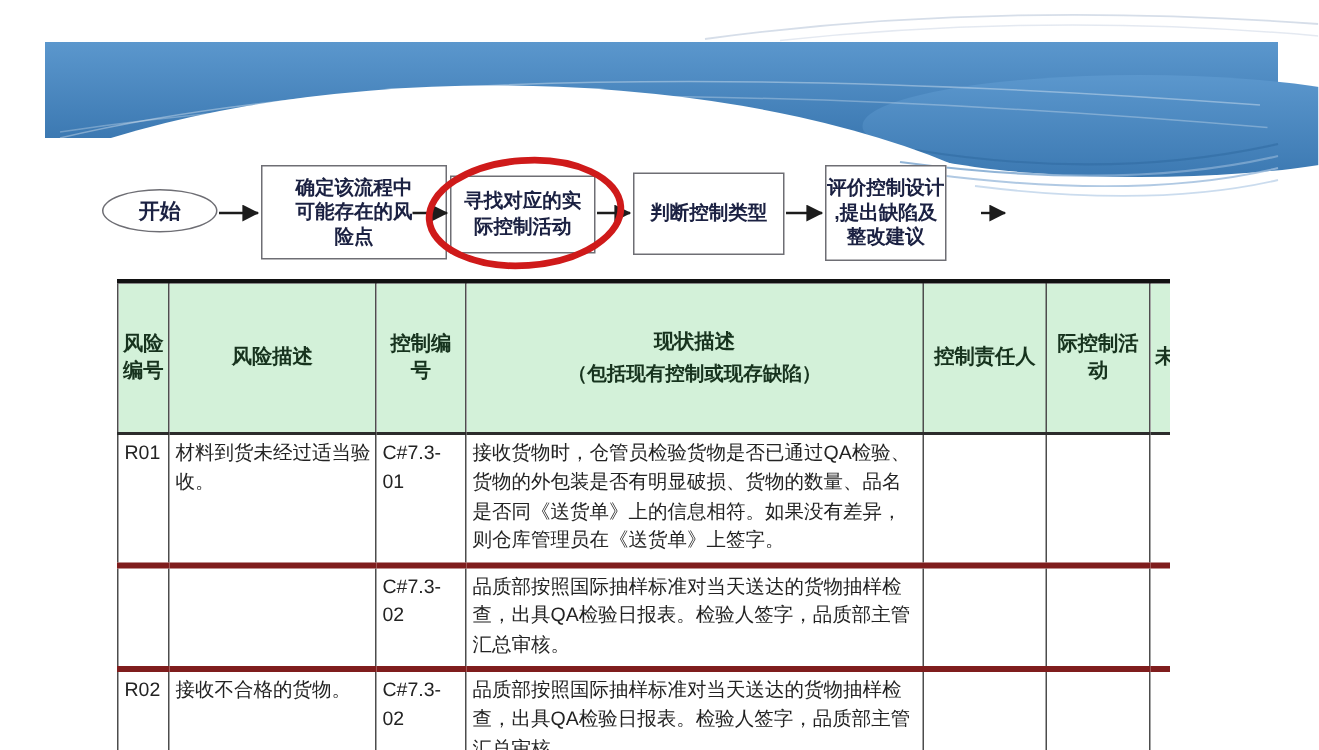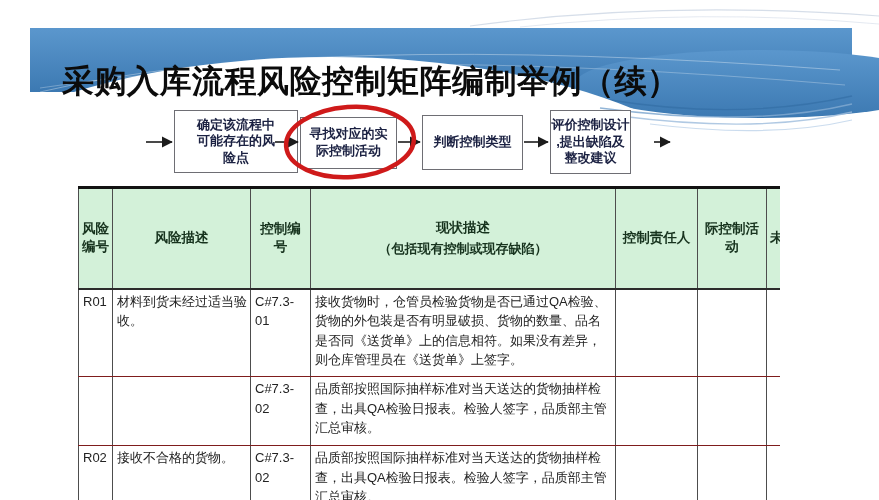--- a/index.html
+++ b/index.html
@@ -37,21 +37,21 @@
   .fc-end   { left:672px; top:130px; width:78px;  height:27px; }
   .fc-overlay { position:absolute; left:0; top:0; width:879px; height:185px; z-index:3; pointer-events:none; }
 
   
   .matrix-wrap { position:absolute; left:78px; top:186px; z-index:1; }
   table.matrix {
     table-layout:fixed; border-collapse:collapse; width:701px;
     border-top:3px solid #121212; border-left:1px solid #4d4d4d;
   }
   table.matrix th, table.matrix td {
-    border-right:1px solid #4d4d4d; border-bottom:1px solid #7f1d1d;
+    border-right:1px solid #4d4d4d; border-bottom:4px solid #7f1d1d;
     overflow:hidden;
   }
   table.matrix .cut { border-right:none; }
   table.matrix thead th {
     background:#d3f1d9; color:#17331e; font-weight:bold; font-size:13.5px;
     height:101px; vertical-align:middle; text-align:center; padding:2px 3px;
     border-bottom:2px solid #2c2c2c; line-height:1.35;
   }
   .th-sub { display:block; font-size:13px; font-weight:bold; margin-top:2px; }
   table.matrix tbody td {
@@ -86,23 +86,23 @@
     <path d="M40,88 Q340,42 845,85" fill="none" stroke="#ffffff" stroke-width="1" opacity="0.28"></path>
     <path d="M610,100 Q740,121 852,96" fill="none" stroke="#2f6aa0" stroke-width="1.4" opacity="0.55"></path>
 
     <ellipse cx="330" cy="235" rx="430" ry="178" fill="#ffffff"></ellipse>
 
     <path d="M600,108 Q750,128 852,104" fill="none" stroke="#7fa8d0" stroke-width="1.5" opacity="0.85"></path>
     <path d="M620,116 Q760,134 852,112" fill="none" stroke="#9cbcdc" stroke-width="1.3" opacity="0.8"></path>
     <path d="M650,124 Q770,139 852,120" fill="none" stroke="#b9d0e8" stroke-width="1.2" opacity="0.75"></path>
   </svg>
 
-  <div class="slide-title">采购入库流程风险控制矩阵编制举例（续）</div>
 
   <div class="flowchart">
+    <div class="fc-node fc-oval fc-start">开始</div>
     <div class="fc-node fc-step1">确定该流程中
 可能存在的风
 险点</div>
     <div class="fc-node fc-step3">判断控制类型</div>
     <div class="fc-node fc-step2">寻找对应的实
 际控制活动</div>
     <div class="fc-node fc-step4">评价控制设计
 ,提出缺陷及
 整改建议</div>
   </div>

